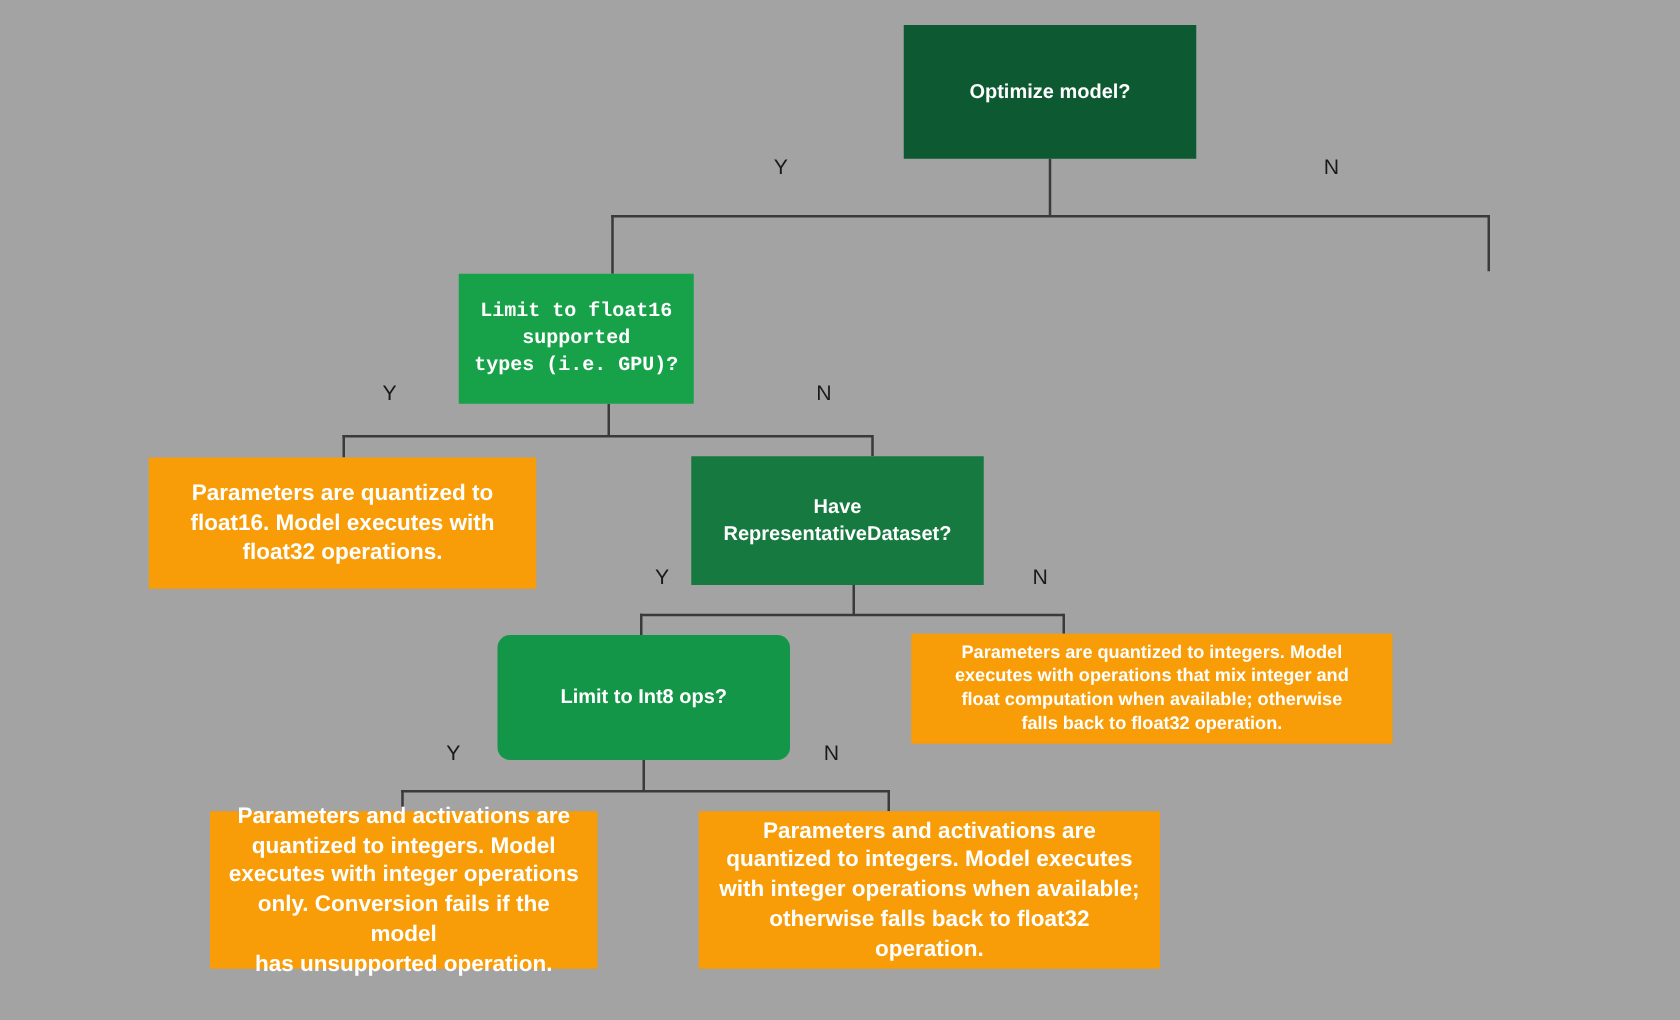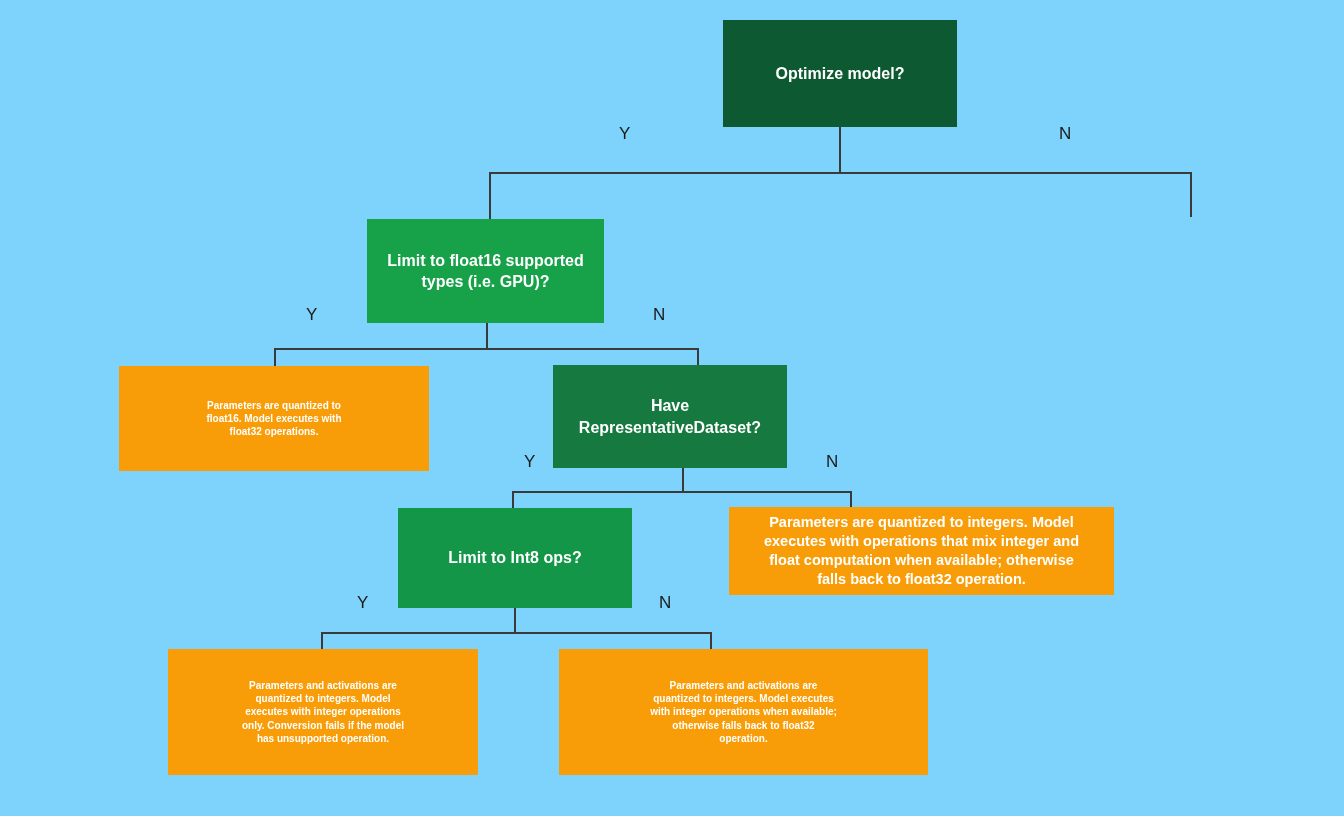--- a/index.html
+++ b/index.html
@@ -7,21 +7,21 @@
     padding: 0;
     background: #ffffff;
   }
   body {
     font-family: "Liberation Sans", sans-serif;
   }
   #canvas {
     position: relative;
     width: 1344px;
     height: 816px;
-    background: #7dd3fc;
+    background: #a3a3a3;
     overflow: hidden;
   }
 
   
   .node {
     position: absolute;
     display: flex;
     align-items: center;
     justify-content: center;
     text-align: center;
@@ -38,21 +38,21 @@
     white-space: pre-line;
   }
 
   .n-dark   { background: #0d5931; }
   .n-bright { background: #17a24a; }
   .n-mid    { background: #16793f; }
   .n-green2 { background: #139648; }
   .n-orange { background: #f89c07; }
 
   .fs16 { font-size: 16px; }
-  .fs15 { font-size: 10px; }
+  .fs15 { font-size: 18px; }
   .fs14 { font-size: 14.5px; }
 
   
   .edge {
     position: absolute;
     background: #3a3a3a;
   }
   .edge-v { width: 1.6px; }
   .edge-h { height: 1.6px; }
 
@@ -89,38 +89,38 @@
 
   <div class="edge edge-v" style="left:514px; top:608px; height:25px;"></div>
   <div class="edge edge-h" style="left:321px; top:632px; width:390px;"></div>
   <div class="edge edge-v" style="left:321px; top:632px; height:17px;"></div>
   <div class="edge edge-v" style="left:710px; top:632px; height:17px;"></div>
 
   <div class="node n-dark fs16" style="left:723px; top:20px; width:234px; height:107px;">
     <span class="node-text">Optimize model?</span>
   </div>
 
-  <div class="node n-bright fs16" style="left:367px; top:219px; width:237px; height:104px;">
+  <div class="node n-bright fs16" style="left:367px; top:219px; width:188px; height:104px;font-family:Liberation Mono, monospace;">
     <span class="node-text">Limit to float16 supported
 types (i.e. GPU)?</span>
   </div>
 
 
   <div class="node n-orange fs15" style="left:119px; top:366px; width:310px; height:105px;">
     <span class="node-text">Parameters are quantized to
 float16. Model executes with
 float32 operations.</span>
   </div>
 
   <div class="node n-mid fs16" style="left:553px; top:365px; width:234px; height:103px;">
     <span class="node-text">Have
 RepresentativeDataset?</span>
   </div>
 
-  <div class="node n-green2 fs16" style="left:398px; top:508px; width:234px; height:100px;">
+  <div class="node n-green2 fs16" style="left:398px; top:508px; width:234px; height:100px;border-radius:10px;">
     <span class="node-text">Limit to Int8 ops?</span>
   </div>
 
   <div class="node n-orange fs14" style="left:729px; top:507px; width:385px; height:88px;">
     <span class="node-text">Parameters are quantized to integers. Model
 executes with operations that mix integer and
 float computation when available; otherwise
 falls back to float32 operation.</span>
   </div>
 

